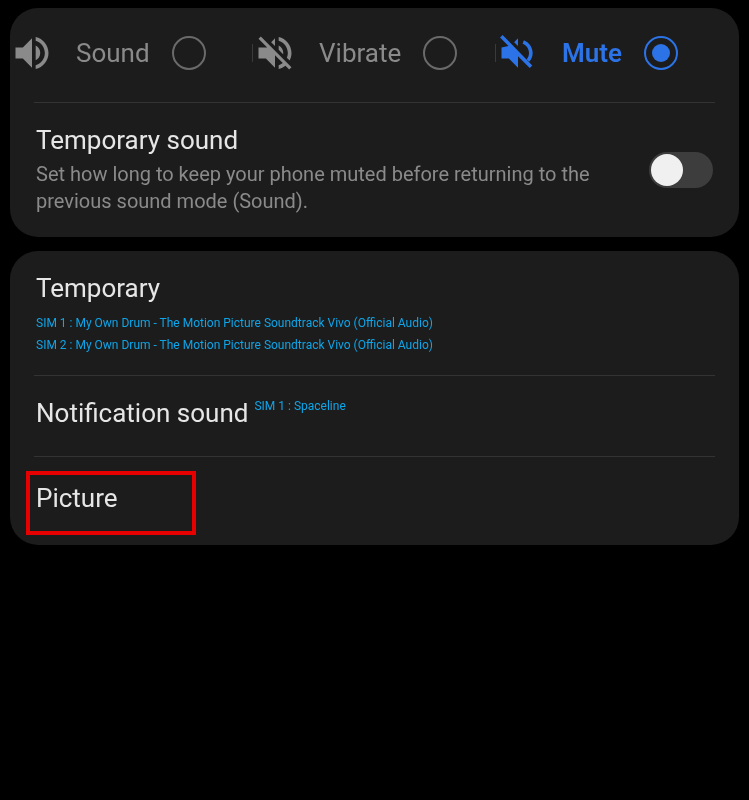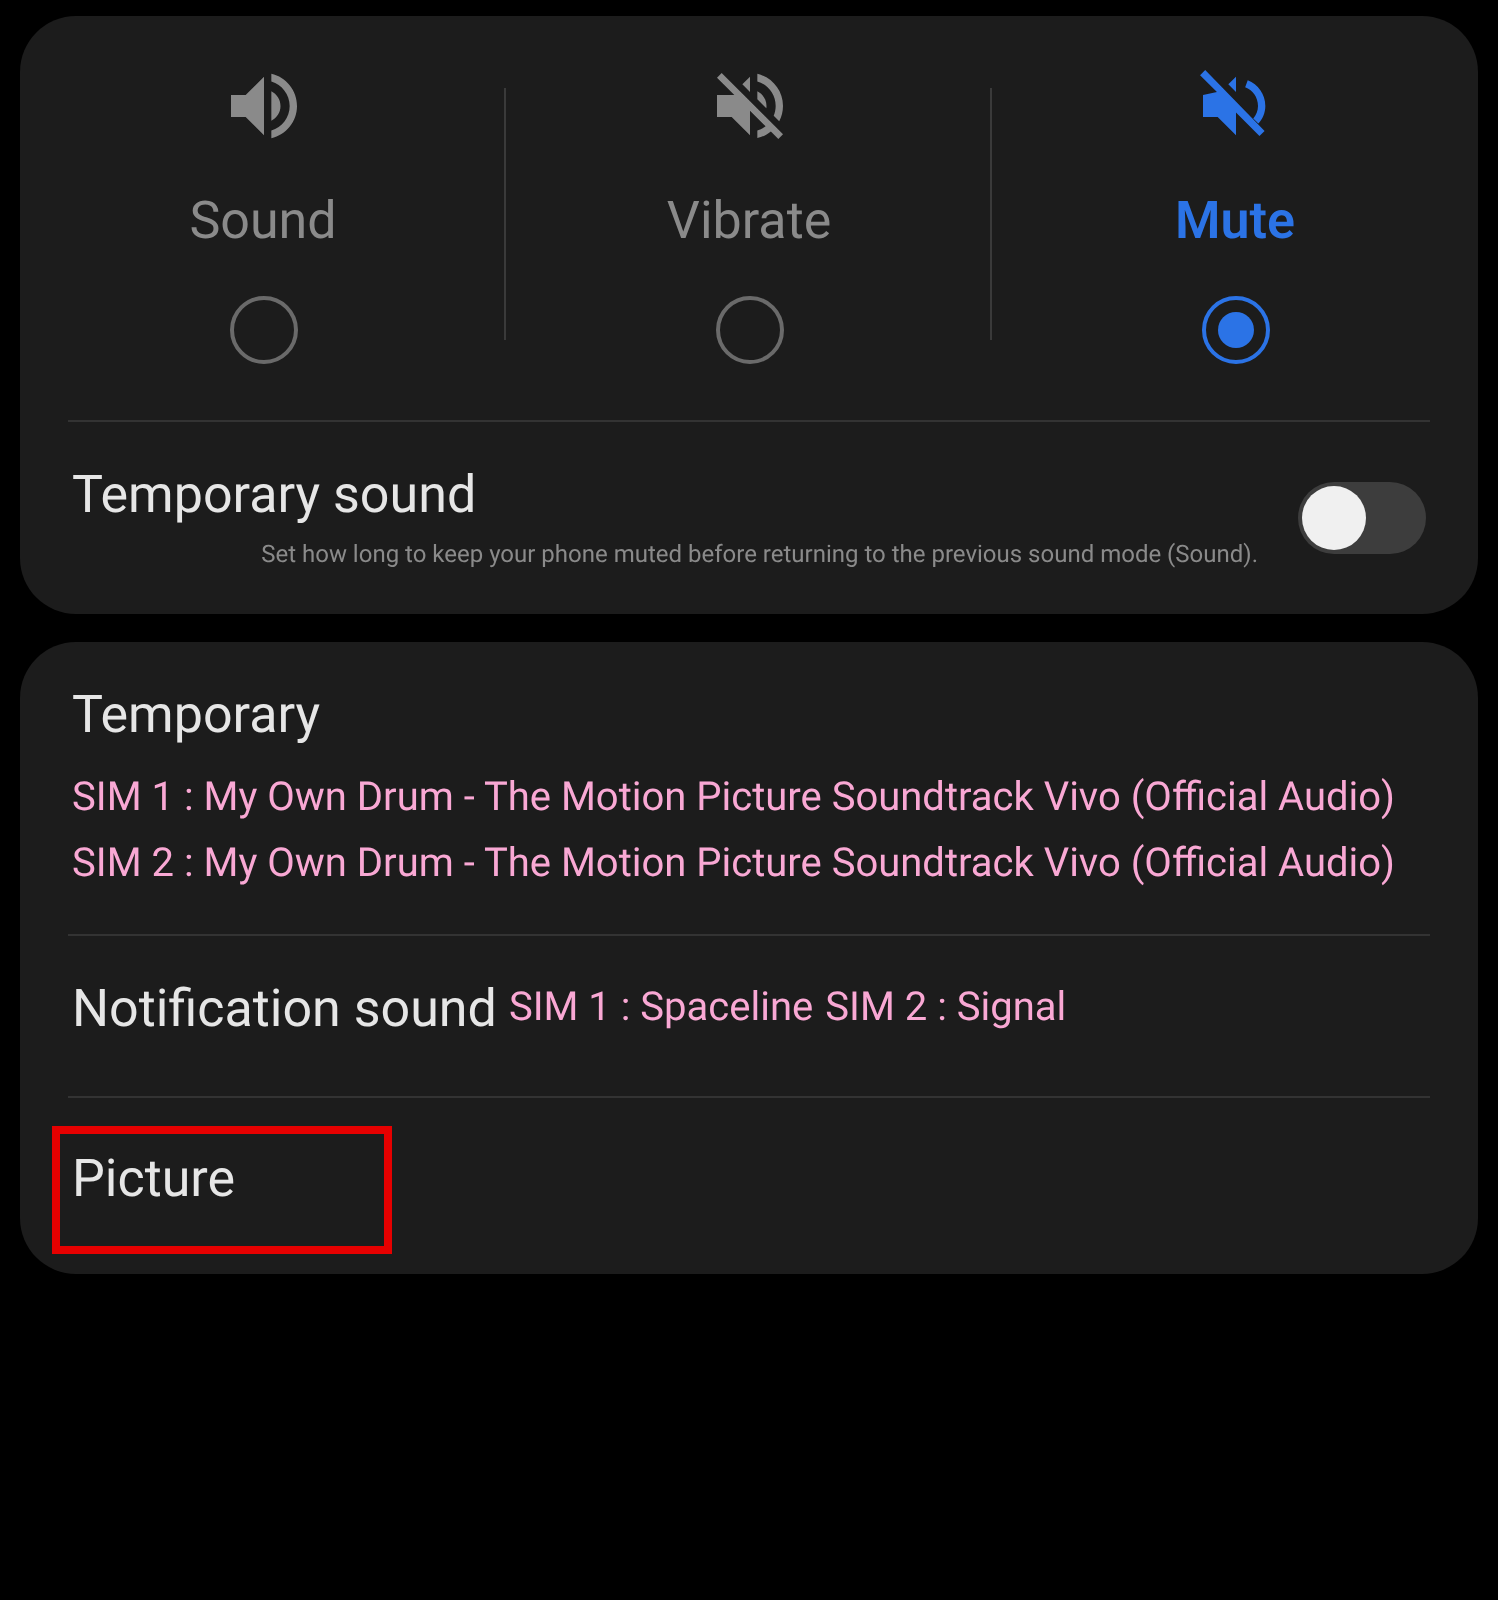--- a/index.html
+++ b/index.html
@@ -16,21 +16,21 @@
     margin: 8px 10px 14px 10px;
     overflow: hidden;
   }
   .mode-row {
     display: flex;
     padding: 24px 0 28px 0;
   }
   .mode-col {
     flex: 1;
     display: flex;
-    flex-direction: column;
+    flex-direction: row;
     align-items: center;
     gap: 22px;
     position: relative;
   }
   .mode-col:not(:last-child)::after {
     content: "";
     position: absolute;
     right: 0;
     top: 12px;
     bottom: 12px;
@@ -83,27 +83,26 @@
   }
   .row-text { flex: 1; }
   .row-title {
     color: #e6e6e6;
     font-size: 26px;
     font-weight: 400;
     margin-bottom: 6px;
   }
   .row-sub {
     color: #8a8a8a;
+    font-size: 20px;
+    line-height: 1.35;
+  }
+  .row-sub-link {
+    color: #0ea5e9;
     font-size: 12px;
-    line-height: 1.35;
-    text-align: right;
-  }
-  .row-sub-link {
-    color: #f9a8d4;
-    font-size: 20px;
     line-height: 1.35;
   }
   .toggle {
     width: 64px;
     height: 36px;
     background: #3d3d3d;
     border-radius: 18px;
     position: relative;
     flex-shrink: 0;
   }
@@ -181,21 +180,20 @@
     <div class="row-title">Temporary</div>
     <div class="row-sub-link">SIM 1 : My Own Drum - The Motion Picture Soundtrack Vivo (Official Audio)</div>
     <div class="row-sub-link">SIM 2 : My Own Drum - The Motion Picture Soundtrack Vivo (Official Audio)</div>
   </div>
 
   <div class="divider"></div>
 
   <div class="row" style="flex-direction:row; align-items:stretch; gap:6px;">
     <div class="row-title">Notification sound</div>
     <div class="row-sub-link">SIM 1 : Spaceline</div>
-    <div class="row-sub-link">SIM 2 : Signal</div>
   </div>
 
   <div class="divider"></div>
 
   <div class="row" style="padding-top:26px; padding-bottom:26px;">
     <div class="row-title" style="margin-bottom:0;">Picture</div>
   </div>
 
   <div class="highlight-box" style="left:16px; bottom:10px; width:170px; height:64px;"></div>
 </div>

